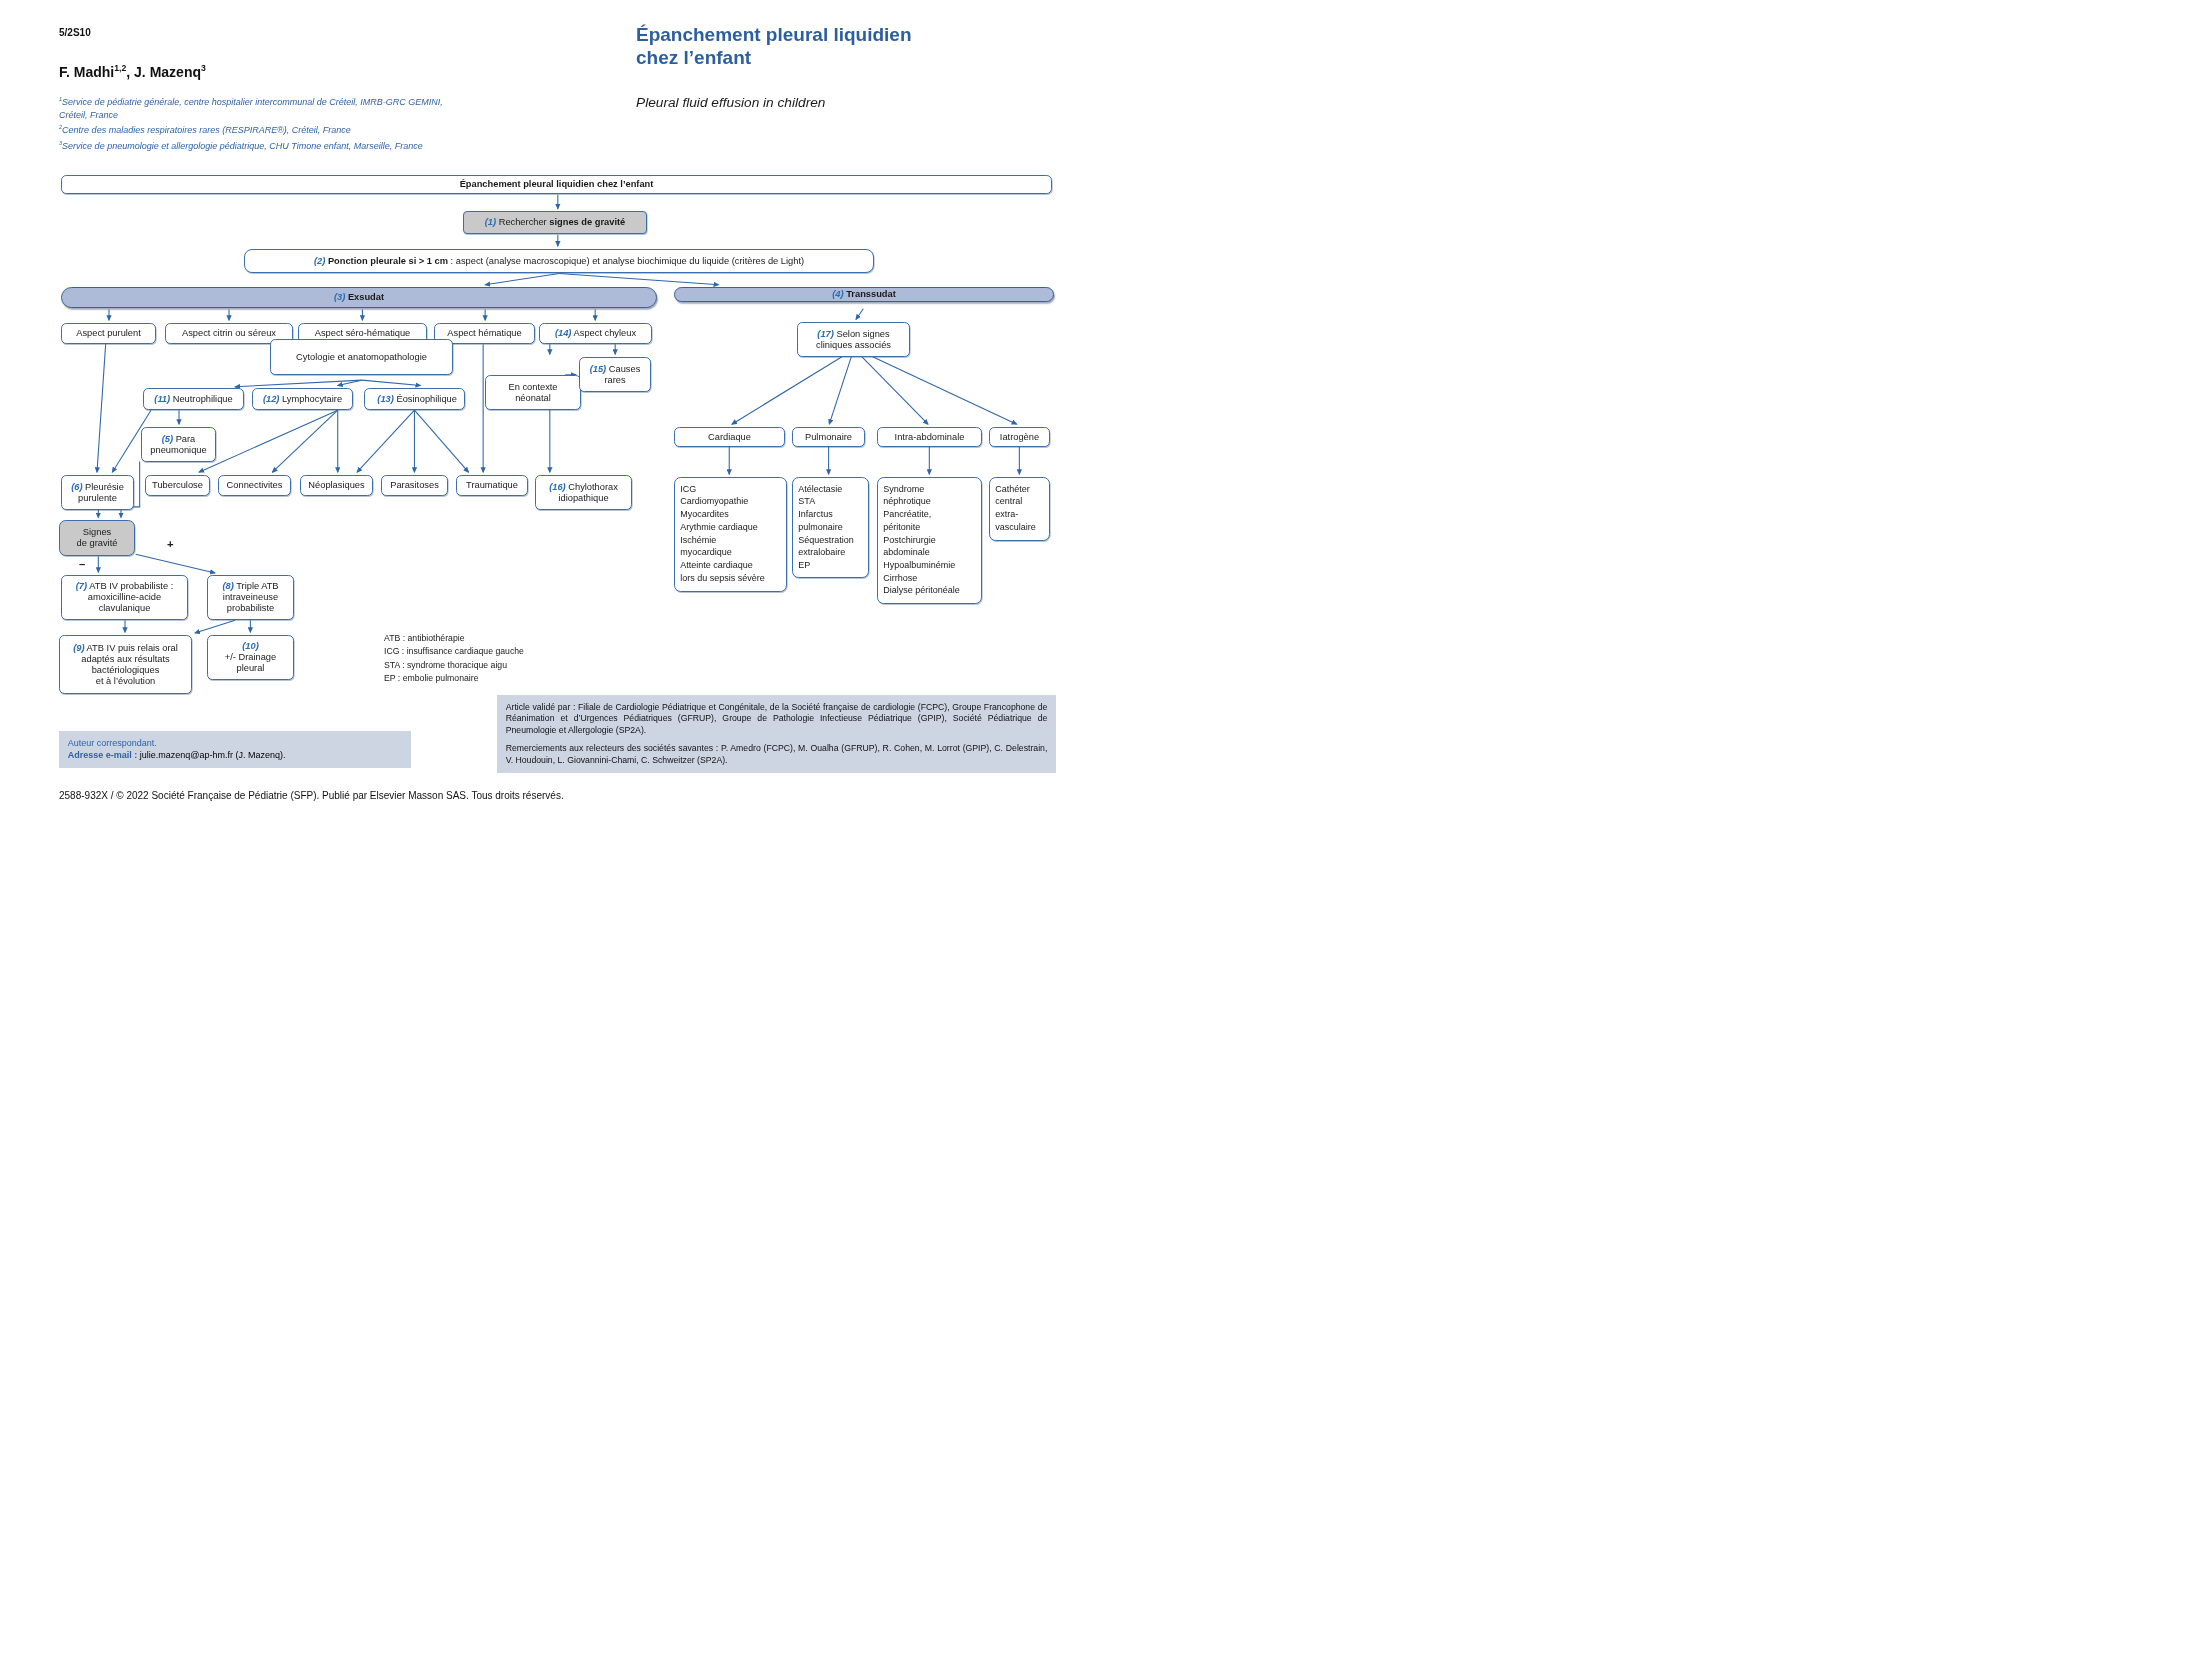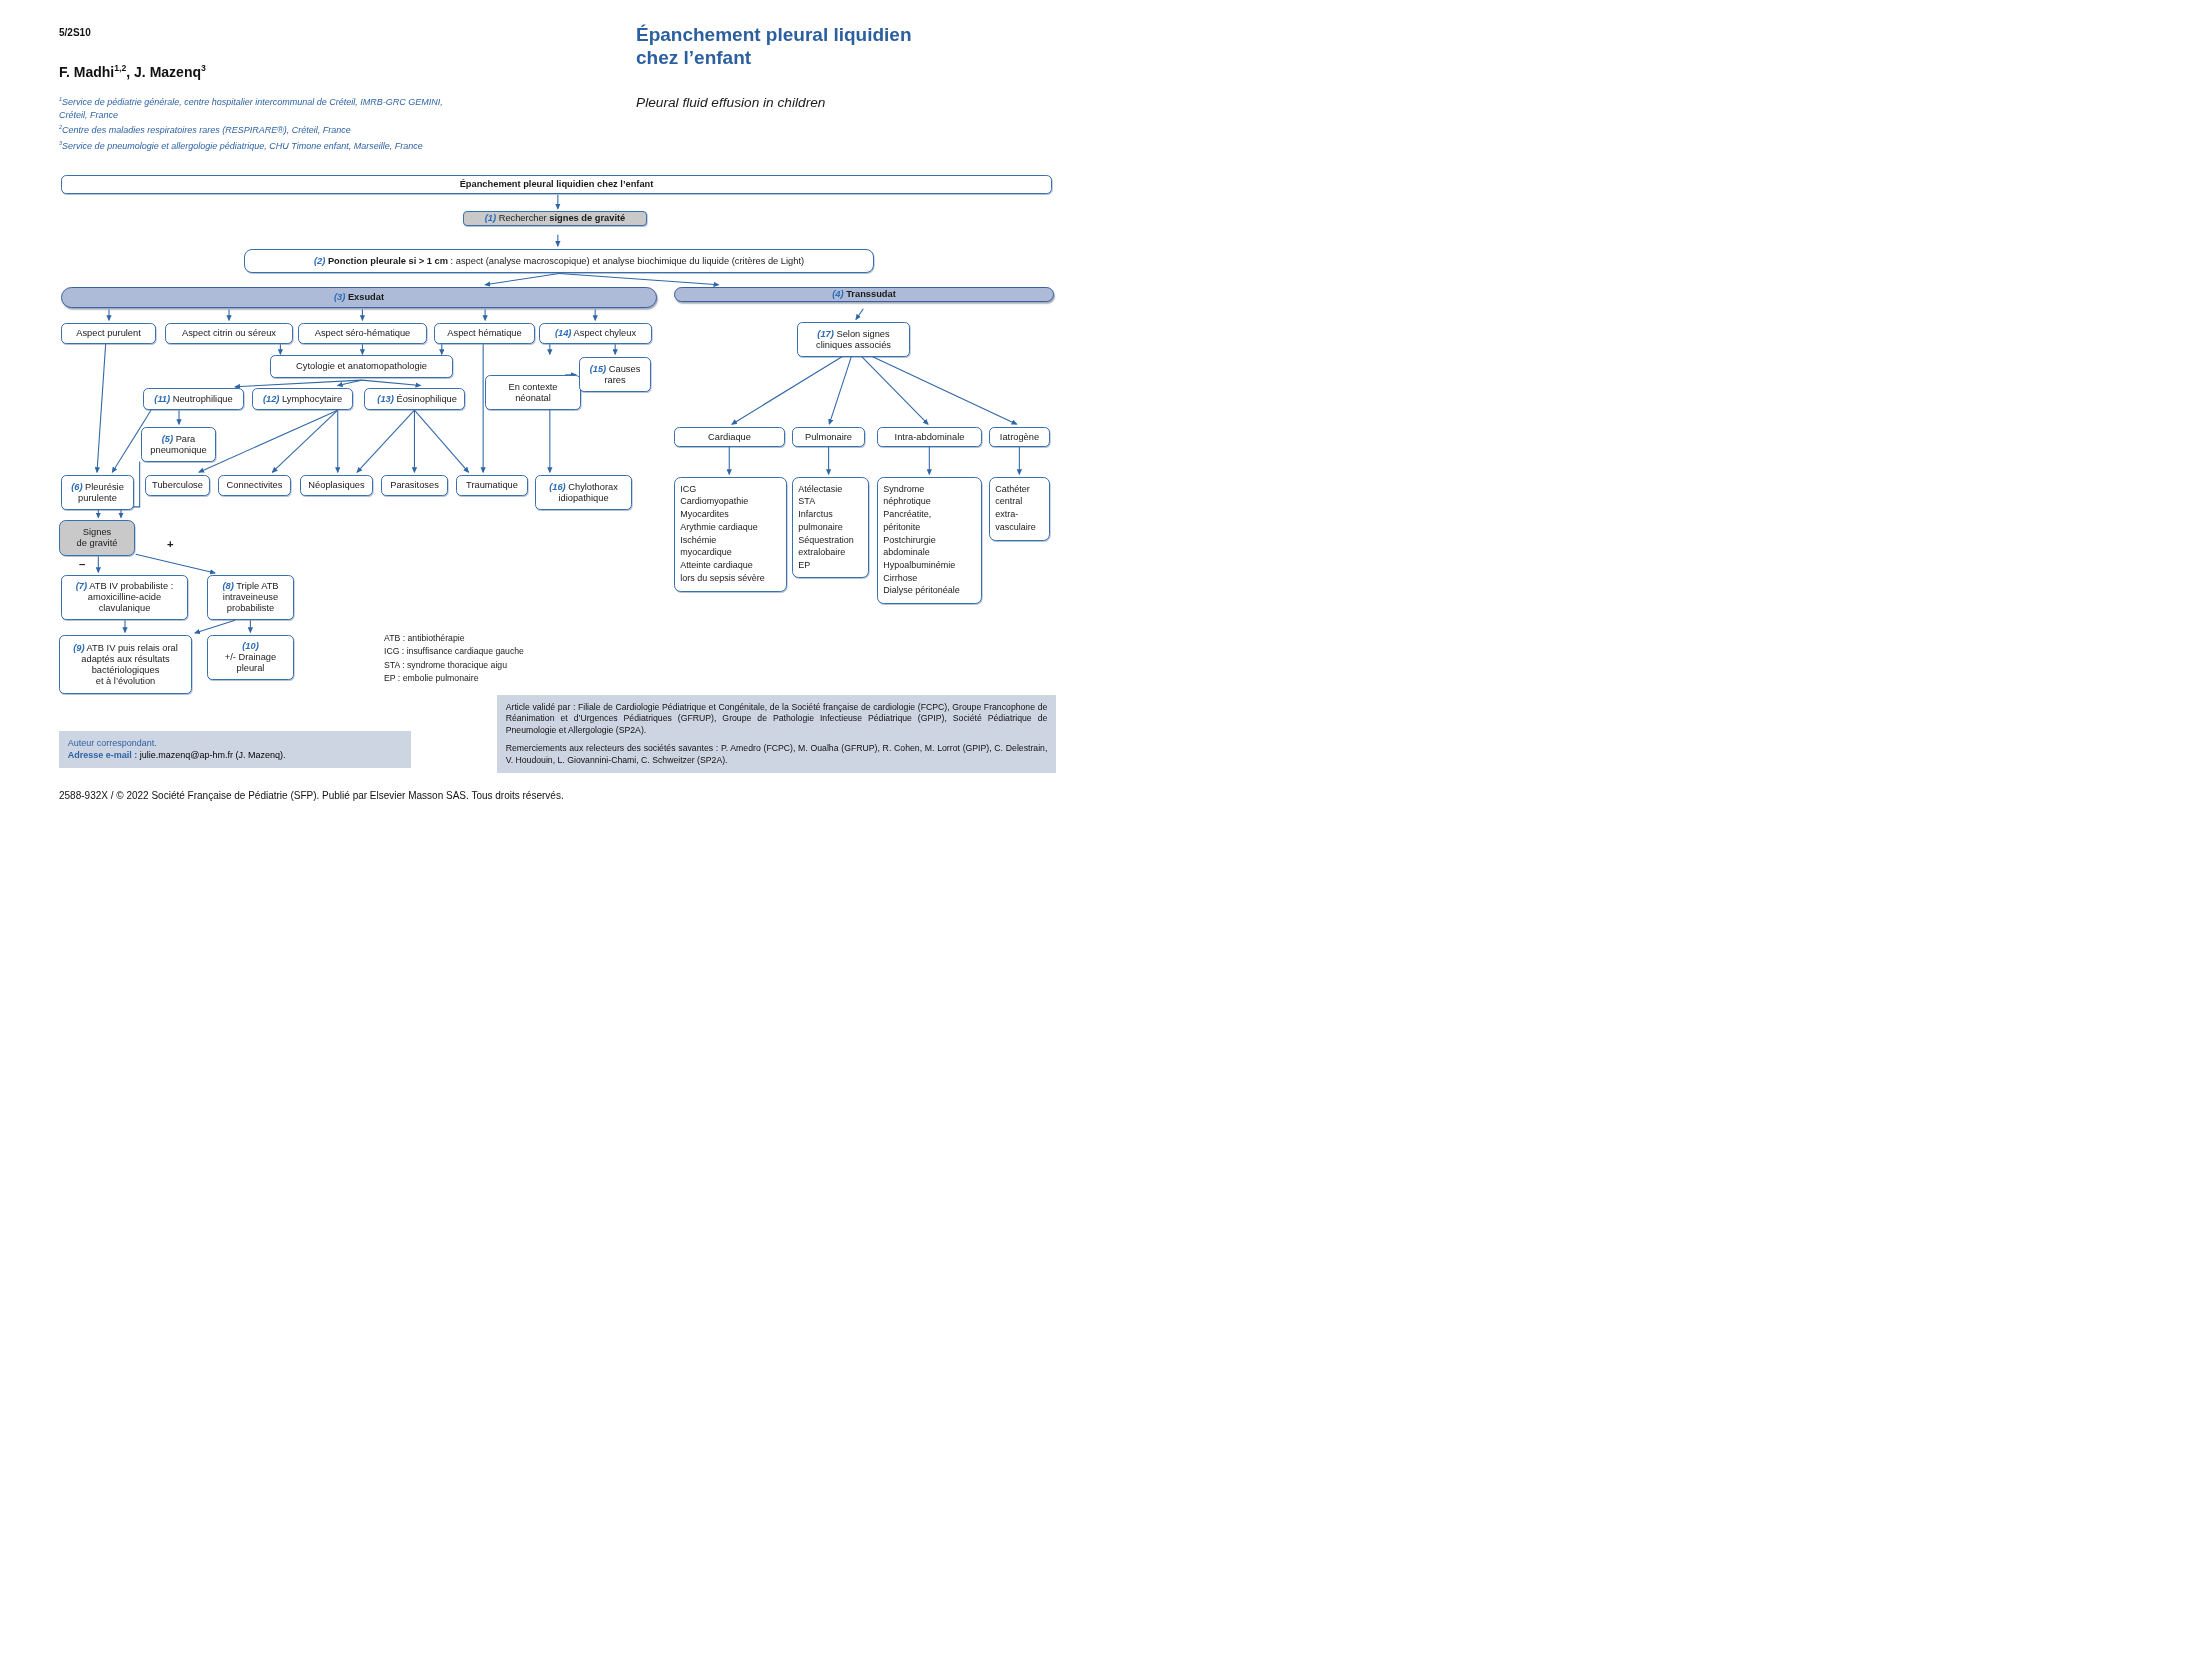--- a/index.html
+++ b/index.html
@@ -119,21 +119,21 @@
     <path class="arrow" marker-end="url(#ah)" d="M1093,670 L1093,711"></path>
     <path class="arrow" marker-end="url(#ah)" d="M1242,670 L1242,711"></path>
     <path class="arrow" marker-end="url(#ah)" d="M1393,670 L1393,711"></path>
     <path class="arrow" marker-end="url(#ah)" d="M1528,670 L1528,711"></path>
   </svg>
 
   <div class="box" style="left:61px;top:175px;width:991px;height:18.7px;">
     <span class="t b">Épanchement pleural liquidien chez l’enfant</span>
   </div>
 
-  <div class="box gray" style="left:463px;top:211px;width:184px;height:15px;border-radius:4px;">
+  <div class="box gray" style="left:463px;top:211px;width:184px;height:23px;border-radius:4px;">
     <span class="t"><span class="num">(1)</span><span> Rechercher </span><span class="b">signes de gravité</span></span>
   </div>
 
   <div class="box" style="left:244px;top:249px;width:630px;height:24px;border-radius:8px;">
     <span class="t"><span class="num">(2)</span><span class="b"> Ponction pleurale si &gt; 1 cm</span><span> : aspect (analyse macroscopique) et analyse biochimique du liquide (critères de Light)</span></span>
   </div>
 
   <div class="box pill" style="left:61px;top:287px;width:596px;height:21.3px;">
     <span class="t"><span class="num">(3)</span><span class="b"> Exsudat</span></span>
   </div>
@@ -150,21 +150,21 @@
   <div class="box" style="left:298px;top:323px;width:129px;height:21.3px;">
       <span class="t">Aspect séro-hématique</span>
     </div>
   <div class="box" style="left:434px;top:323px;width:101px;height:21.3px;">
       <span class="t">Aspect hématique</span>
     </div>
   <div class="box" style="left:539px;top:323px;width:113px;height:21.3px;">
     <span class="t"><span class="num">(14)</span><span> Aspect chyleux</span></span>
   </div>
 
-  <div class="box" style="left:270px;top:355px;width:183px;height:23px;">
+  <div class="box" style="left:270px;top:339px;width:183px;height:36px;">
       <span class="t">Cytologie et anatomopathologie</span>
     </div>
   <div class="box" style="left:485px;top:357px;width:96px;height:35px;margin-top:18px;">
       <span class="t">En contexte
 néonatal</span>
     </div>
   <div class="box" style="left:579px;top:357px;width:72px;height:35px;">
     <span class="t"><span class="num">(15)</span><span> Causes
 rares</span></span>
   </div>

